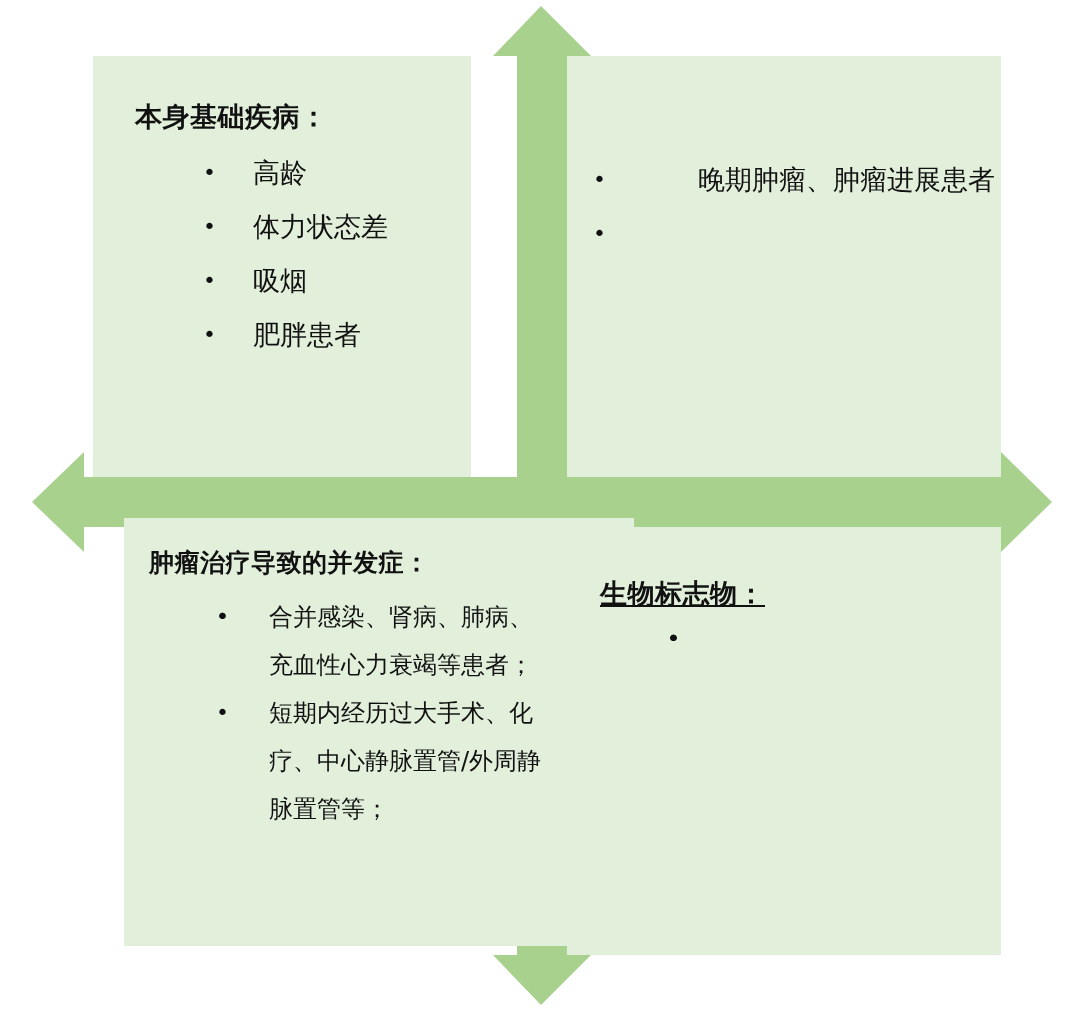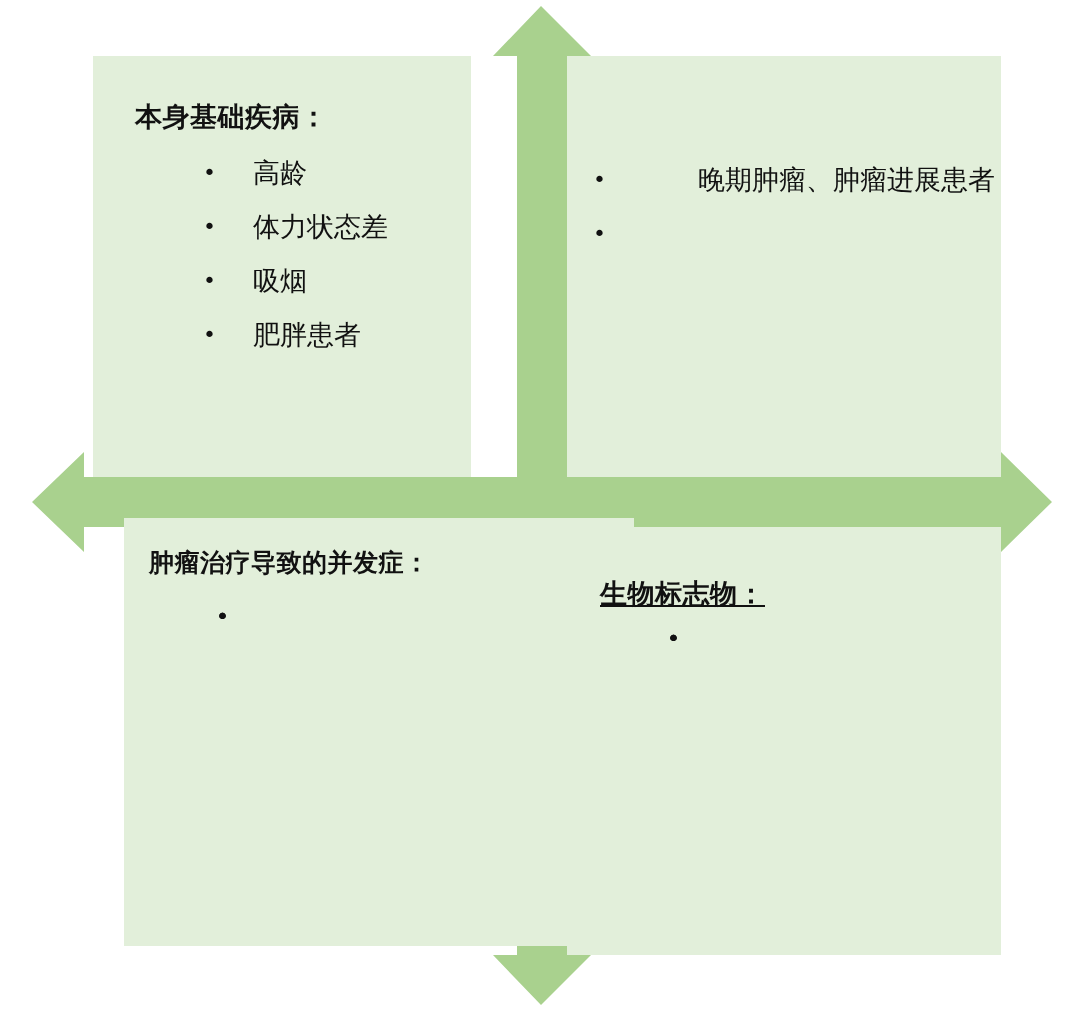--- a/index.html
+++ b/index.html
@@ -87,23 +87,25 @@
 </div>
 
 <div class="panel" id="bl">
   <div class="panel-title">肿瘤治疗导致的并发症：</div>
   <ul class="list">
     <li class="item">
       <span class="bullet">•</span>
     </li>
     <li class="item">
       <span class="bullet">•</span>
+      <span class="text">合并感染、肾病、肺病、充血性心力衰竭等患者；</span>
     </li>
     <li class="item">
       <span class="bullet">•</span>
+      <span class="text">短期内经历过大手术、化疗、中心静脉置管/外周静脉置管等；</span>
     </li>
   </ul>
 </div>
 
 <div class="panel" id="br">
   <div class="panel-title">生物标志物：</div>
   <ul class="list">
     <li class="item">
       <span class="bullet">•</span>
     </li>

